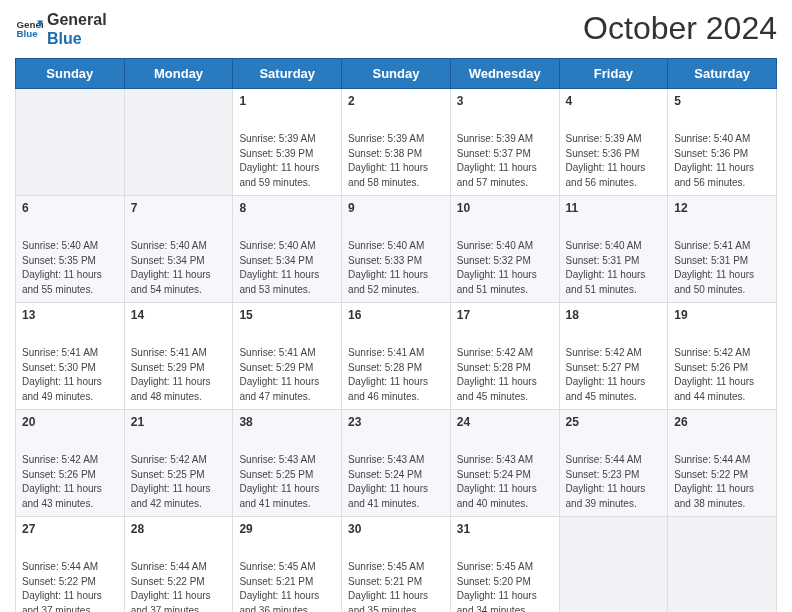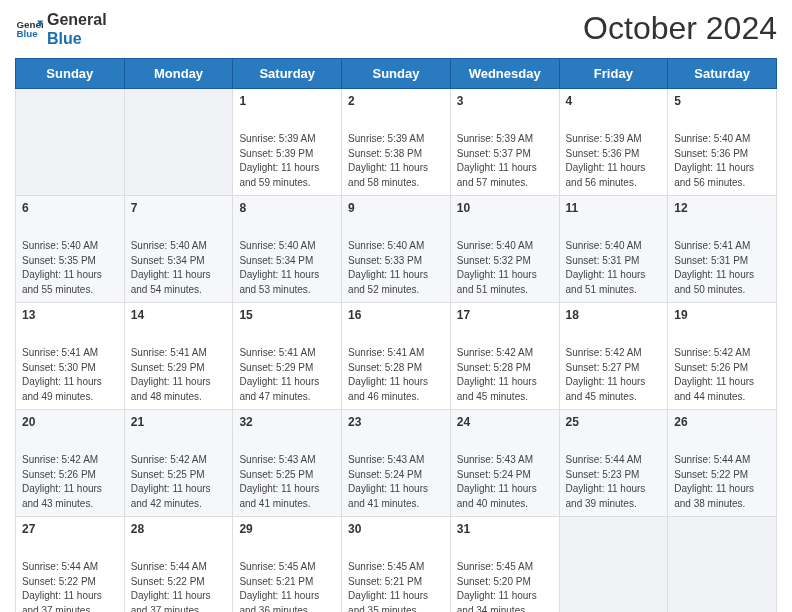--- a/index.html
+++ b/index.html
@@ -256,21 +256,21 @@
 Sunset: 5:26 PM
 Daylight: 11 hours and 43 minutes.</div>
           </td>
           <td>
             <span class="day-number">21</span>
             <div class="day-info" style="white-space: pre-line;">Sunrise: 5:42 AM
 Sunset: 5:25 PM
 Daylight: 11 hours and 42 minutes.</div>
           </td>
           <td>
-            <span class="day-number">32</span>
+            <span class="day-number">38</span>
             <div class="day-info" style="white-space: pre-line;">Sunrise: 5:43 AM
 Sunset: 5:25 PM
 Daylight: 11 hours and 41 minutes.</div>
           </td>
           <td>
             <span class="day-number">23</span>
             <div class="day-info" style="white-space: pre-line;">Sunrise: 5:43 AM
 Sunset: 5:24 PM
 Daylight: 11 hours and 41 minutes.</div>
           </td>

